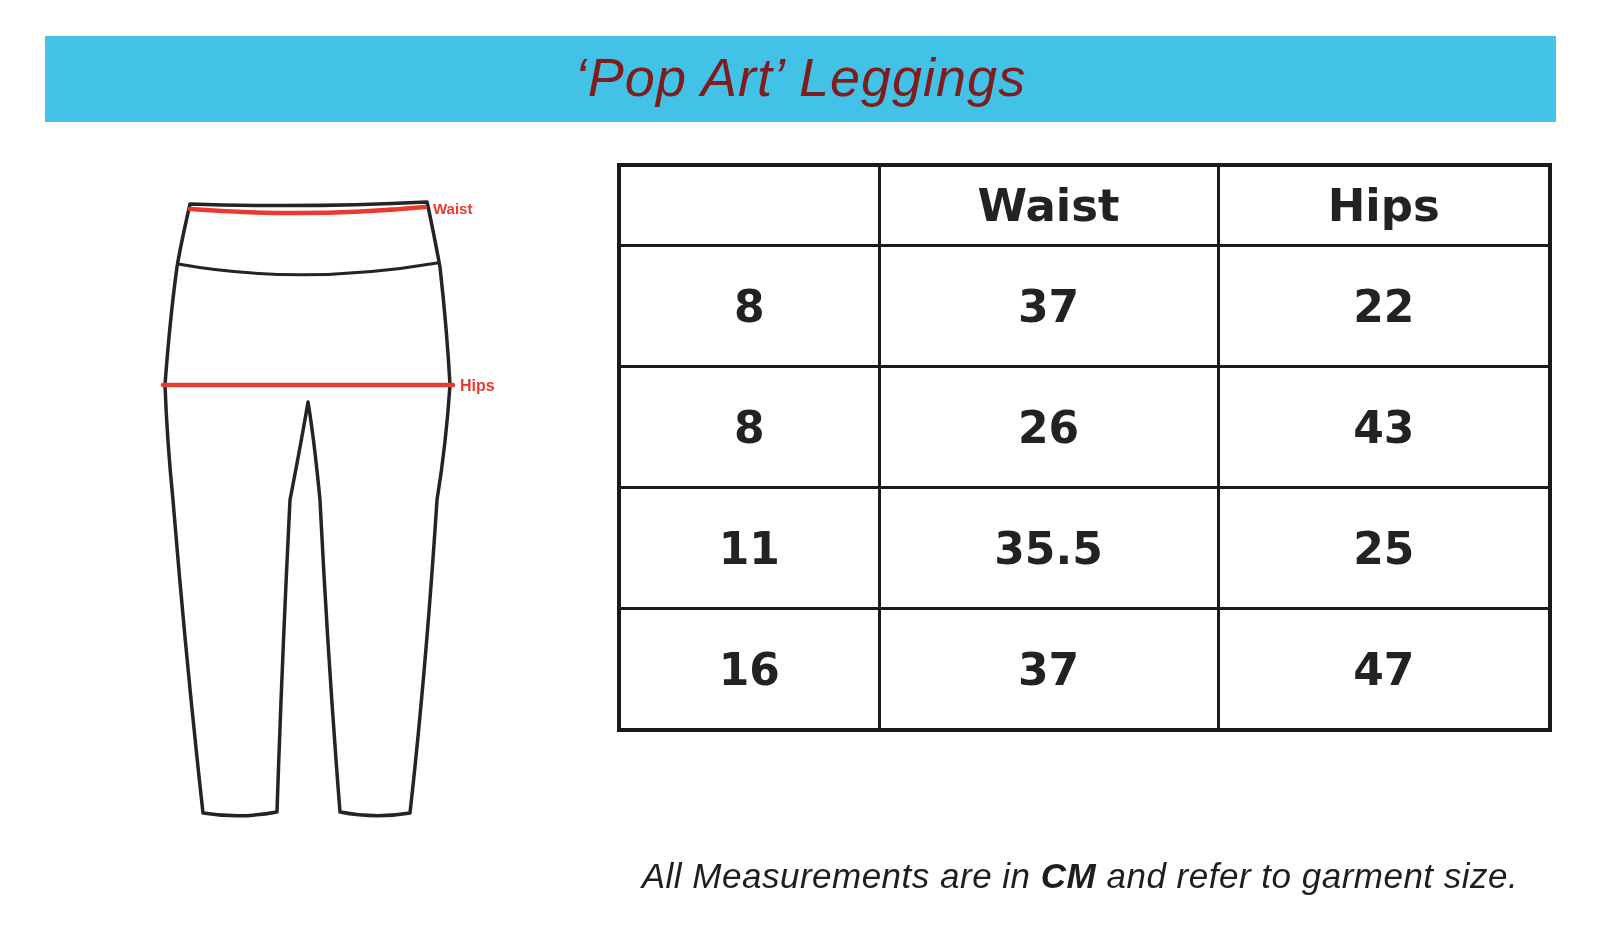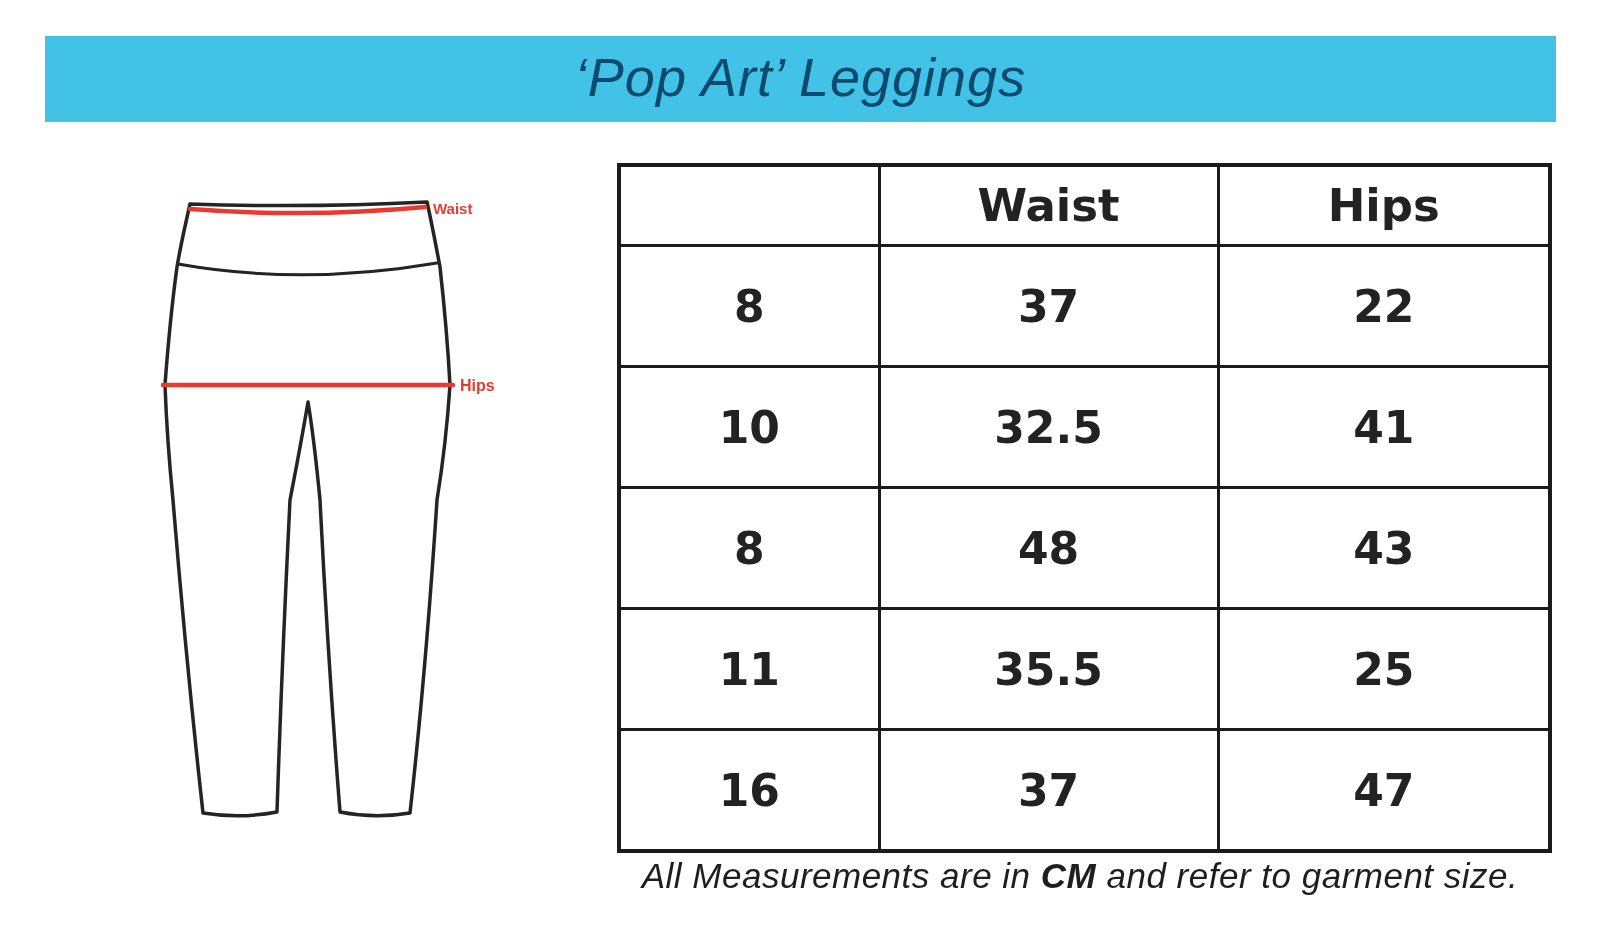--- a/index.html
+++ b/index.html
@@ -10,21 +10,21 @@
     overflow:hidden;
     font-family:"Liberation Sans",sans-serif;
   }
   
   .banner{
     position:absolute;left:45px;top:36px;width:1511px;height:86px;
     background:#42C2E7;
     display:flex;align-items:center;justify-content:center;
   }
   .banner .title{
-    color:#0c4a6e;
+    color:#7f1d1d;
     font-style:italic;
     font-weight:500;
     font-size:54px;
     letter-spacing:1px;
     white-space:nowrap;
     padding-bottom:4px;
   }
   
   .diagram{
     position:absolute;left:150px;top:190px;width:380px;height:650px;
@@ -116,27 +116,22 @@
         <th>Hips</th>
       </tr>
     </thead>
     <tbody>
       <tr>
         <td>8</td>
         <td>37</td>
         <td>22</td>
       </tr>
       <tr>
-        <td>10</td>
-        <td>32.5</td>
-        <td>41</td>
-      </tr>
-      <tr>
         <td>8</td>
-        <td>48</td>
+        <td>26</td>
         <td>43</td>
       </tr>
       <tr>
         <td>11</td>
         <td>35.5</td>
         <td>25</td>
       </tr>
       <tr>
         <td>16</td>
         <td>37</td>

